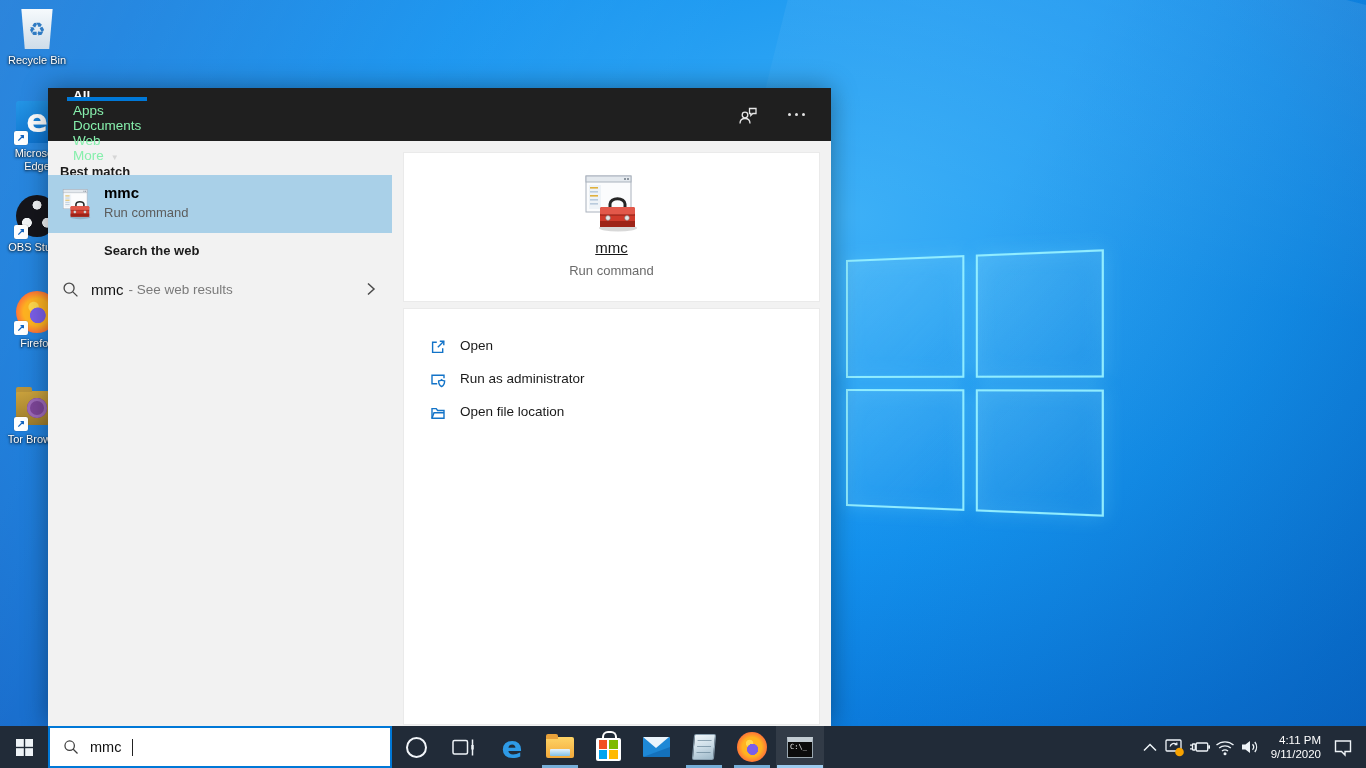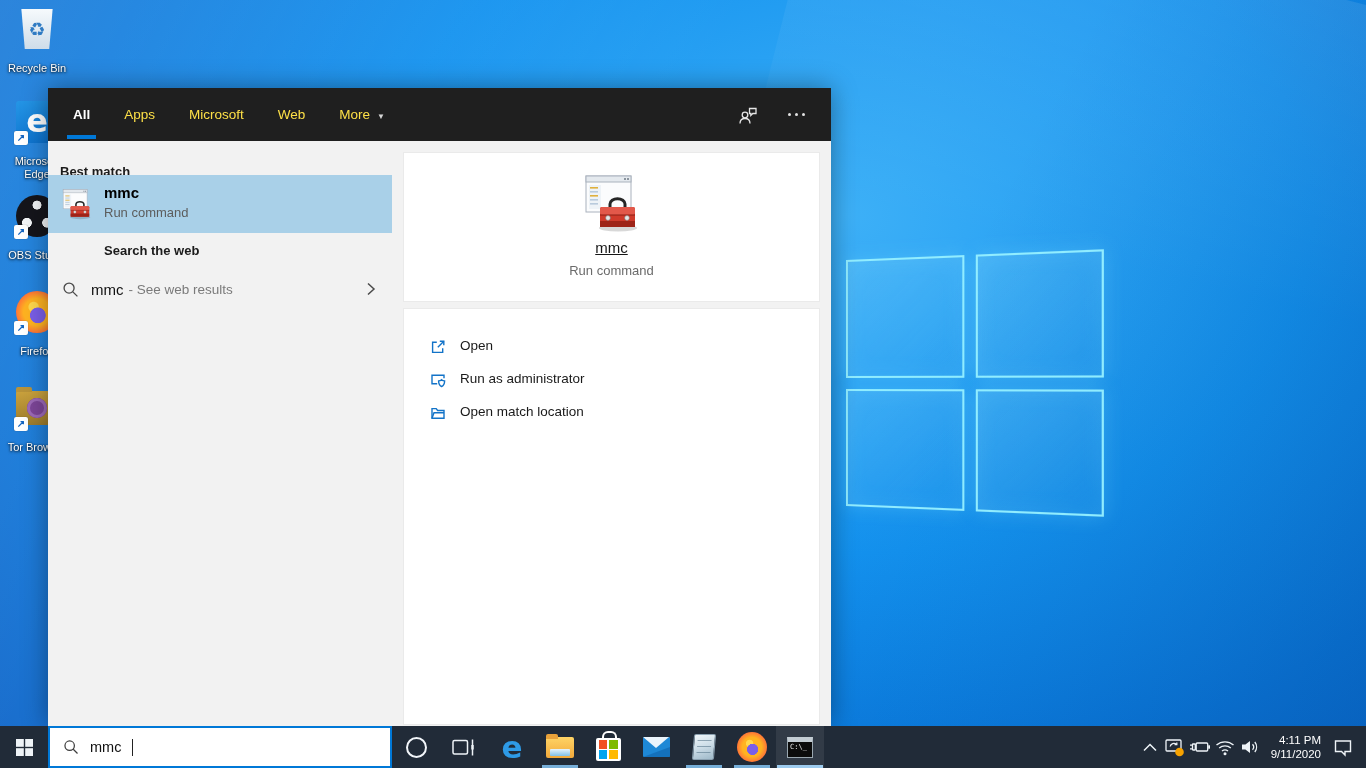--- a/index.html
+++ b/index.html
@@ -19,21 +19,21 @@
     transform:perspective(900px) rotateY(-17deg); transform-origin:left center;
     display:grid; grid-template-columns:1fr 1fr; grid-template-rows:1fr 1fr; gap:11px; }
   .win-logo .pane { border:2px solid rgba(150,240,255,.95);
     background:linear-gradient(135deg, rgba(190,245,255,.14), rgba(255,255,255,.02));
     box-shadow:0 0 16px rgba(120,220,255,.28), inset 0 0 22px rgba(160,235,255,.10); }
 
   
   .desk-icon { position:absolute; left:4px; width:66px; text-align:center; cursor:default; }
   .desk-icon .art { width:46px; height:46px; margin:0 auto; position:relative;
     display:flex; align-items:center; justify-content:center; }
-  .desk-icon .label { margin-top:10px; font-size:11px; line-height:13px; color:#fff;
+  .desk-icon .label { margin-top:2px; font-size:11px; line-height:13px; color:#fff;
     text-shadow:0 1px 3px rgba(0,0,0,.85), 0 0 2px rgba(0,0,0,.6); }
   .shortcut-badge { position:absolute; left:0; bottom:0; width:14px; height:14px; background:#fff;
     border-radius:2px; box-shadow:0 0 1px rgba(0,0,0,.5); color:#1565c0; font-size:10px; line-height:14px; }
   .shortcut-badge::before { content:"\2197"; font-weight:bold; }
   .art-recycle { width:34px; height:40px; background:linear-gradient(180deg,#f6fafc,#cfdde9);
     clip-path:polygon(4% 0, 96% 0, 86% 100%, 14% 100%); position:relative;
     display:flex; align-items:center; justify-content:center; }
   .art-recycle::before { content:"\267B"; color:#2f7bc3; font-size:19px; }
   .art-edge-desk { width:42px; height:42px; border-radius:3px; background:linear-gradient(160deg,#2596e6,#0a6ecb);
     color:#fff; font-weight:bold; font-size:32px; line-height:40px; font-family:"DejaVu Sans",sans-serif; }
@@ -52,22 +52,22 @@
   .art-tor .folder-back::before { content:""; position:absolute; top:-4px; left:0; width:16px; height:5px;
     background:#b8933a; border-radius:2px 2px 0 0; }
   .art-tor .onion { position:absolute; left:11px; top:7px; width:20px; height:20px; border-radius:50%;
     background:#7d4698; box-shadow:inset 0 0 0 3px #9d6ab8, inset 0 0 0 6px #7d4698; }
 
   
   .search-panel { position:absolute; left:48px; top:88px; width:783px; height:638px;
     background:#f2f2f2; box-shadow:0 0 24px rgba(0,0,0,.38); }
   .panel-header { position:absolute; left:0; top:0; right:0; height:53px; background:#1f1f1f;
     display:flex; align-items:center; }
-  .tabs { display:flex; column-gap:34px; margin-left:25px; height:100%; }
-  .tab { position:relative; display:flex; align-items:center; font-size:13.5px; color:#fde047; cursor:pointer; }
+  .tabs { display:flex; column-gap:34px; margin-left:25px; height:100%;flex-direction:column; }
+  .tab { position:relative; display:flex; align-items:center; font-size:13.5px; color:#86efac; cursor:pointer; }
   .tab.active { color:#fff; font-weight:bold; }
   .tab.active::after { content:""; position:absolute; left:-6px; right:-6px; bottom:2px; height:4px; background:#0078d7; }
   .tab .caret-down { margin-left:7px; }
   .tab .caret-down::before { content:"\25BC"; font-size:8px; color:#d6d6d6; }
   .header-right { margin-left:auto; margin-right:24px; display:flex; align-items:center; gap:26px; }
   .dots { display:flex; gap:4px; padding:6px 2px; cursor:pointer; }
   .dots i { width:3px; height:3px; border-radius:50%; background:#e3e3e3; }
 
   .section-label { position:absolute; left:12px; font-size:13px; font-weight:bold; color:#1b1b1b; }
   .lbl-best { top:76px; }
@@ -216,21 +216,21 @@
   <div class="search-panel">
     <div class="panel-header">
       <div class="tabs">
         <div class="tab active">
             <span>All</span>
           </div>
         <div class="tab">
             <span>Apps</span>
           </div>
         <div class="tab">
-            <span>Microsoft</span>
+            <span>Documents</span>
           </div>
         <div class="tab">
             <span>Web</span>
           </div>
         <div class="tab">
             <span>More</span>
             <span class="caret-down"></span>
           </div>
       </div>
       <div class="header-right">
@@ -303,21 +303,21 @@
         </svg>
         <span class="alabel">Run as administrator</span>
       </div>
       <div class="action-row">
         <svg width="18" height="18" viewBox="0 0 18 18">
           <g fill="none" stroke="#1273c8" stroke-width="1.4">
             <path d="M3 4.6 h4.2 l1.4 1.9 H15 V14.2 H3 z"></path>
               <path d="M3 14.2 l2-5.5 h10"></path>
           </g>
         </svg>
-        <span class="alabel">Open match location</span>
+        <span class="alabel">Open file location</span>
       </div>
     </div>
   </div>
 
   <div class="taskbar">
     <div class="tb-btn">
       <svg width="17" height="17" viewBox="0 0 17 17">
         <rect x="0" y="0" width="7.8" height="7.8" fill="#eef3f7"></rect>
           <rect x="9.2" y="0" width="7.8" height="7.8" fill="#eef3f7"></rect>
         <rect x="0" y="9.2" width="7.8" height="7.8" fill="#eef3f7"></rect>

